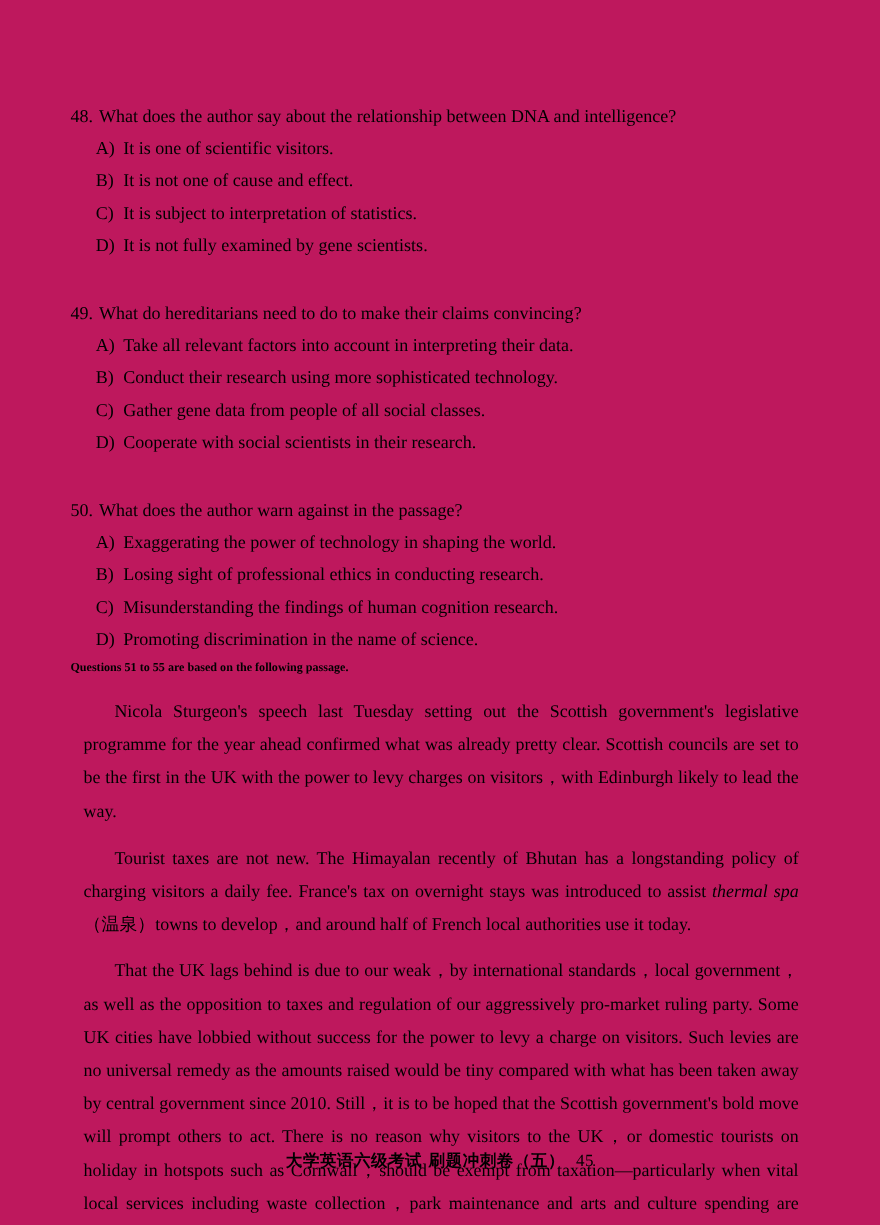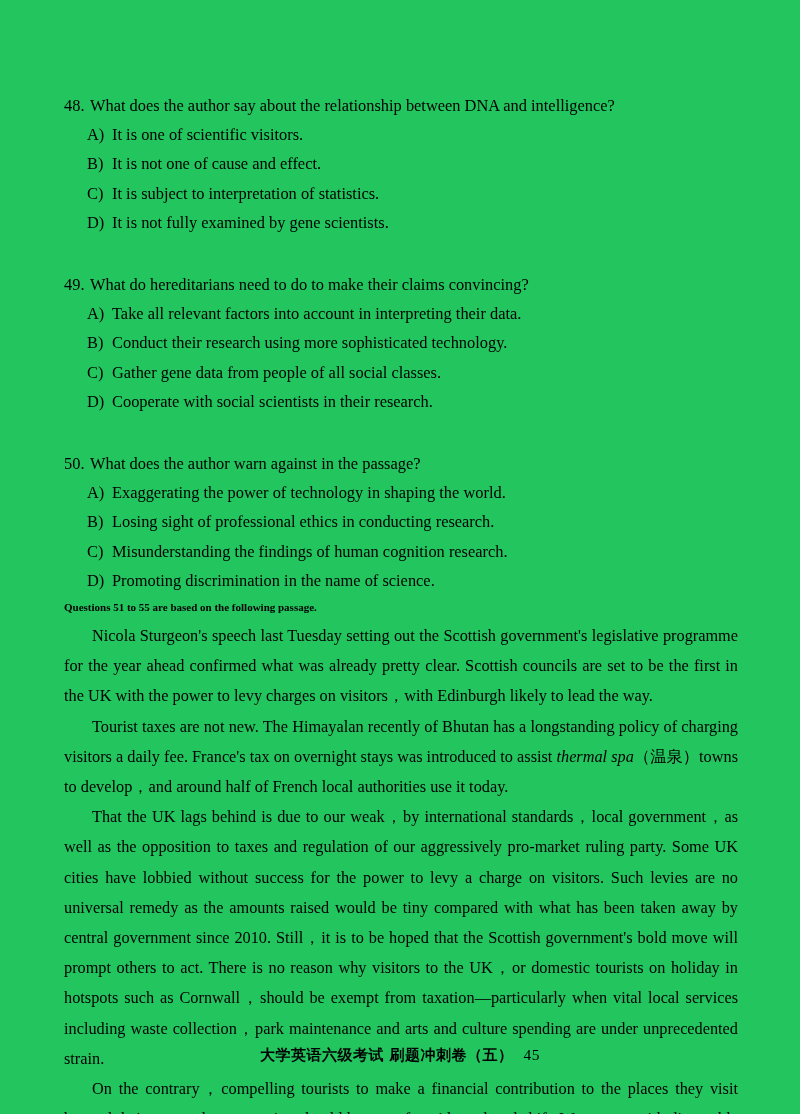--- a/index.html
+++ b/index.html
@@ -9,21 +9,21 @@
   }
   body {
     font-family: "Liberation Serif", "DejaVu Serif", serif;
     color: #000000;
   }
   .page {
     position: relative;
     width: 800px;
     height: 1114px;
     margin: 0 auto;
-    background: #22c55e;
+    background: #be185d;
     overflow: hidden;
   }
   .content {
     position: absolute;
     left: 64px;
     top: 58px;
     width: 674px;
   }
 
   
@@ -82,21 +82,21 @@
     margin-bottom: 1px;
   }
 
   
   .para {
     font-size: 16.3px;
     line-height: 30.2px;
     text-align: justify;
     text-align-last: left;
     text-justify: inter-word;
-    margin: 0;
+    margin: 12px;
     text-indent: 28px;
     hyphens: none;
   }
   .para i {
     font-style: italic;
   }
 
   
   .footer {
     position: absolute;

